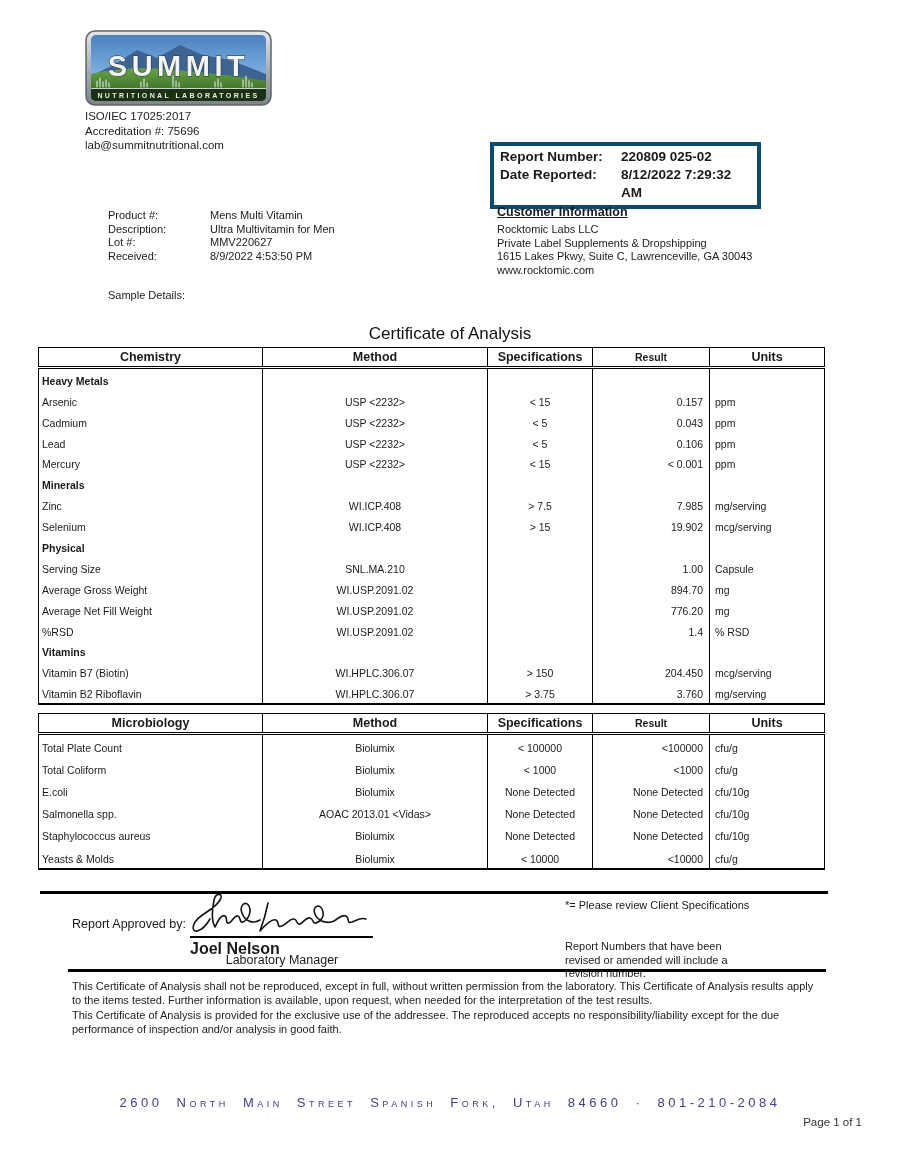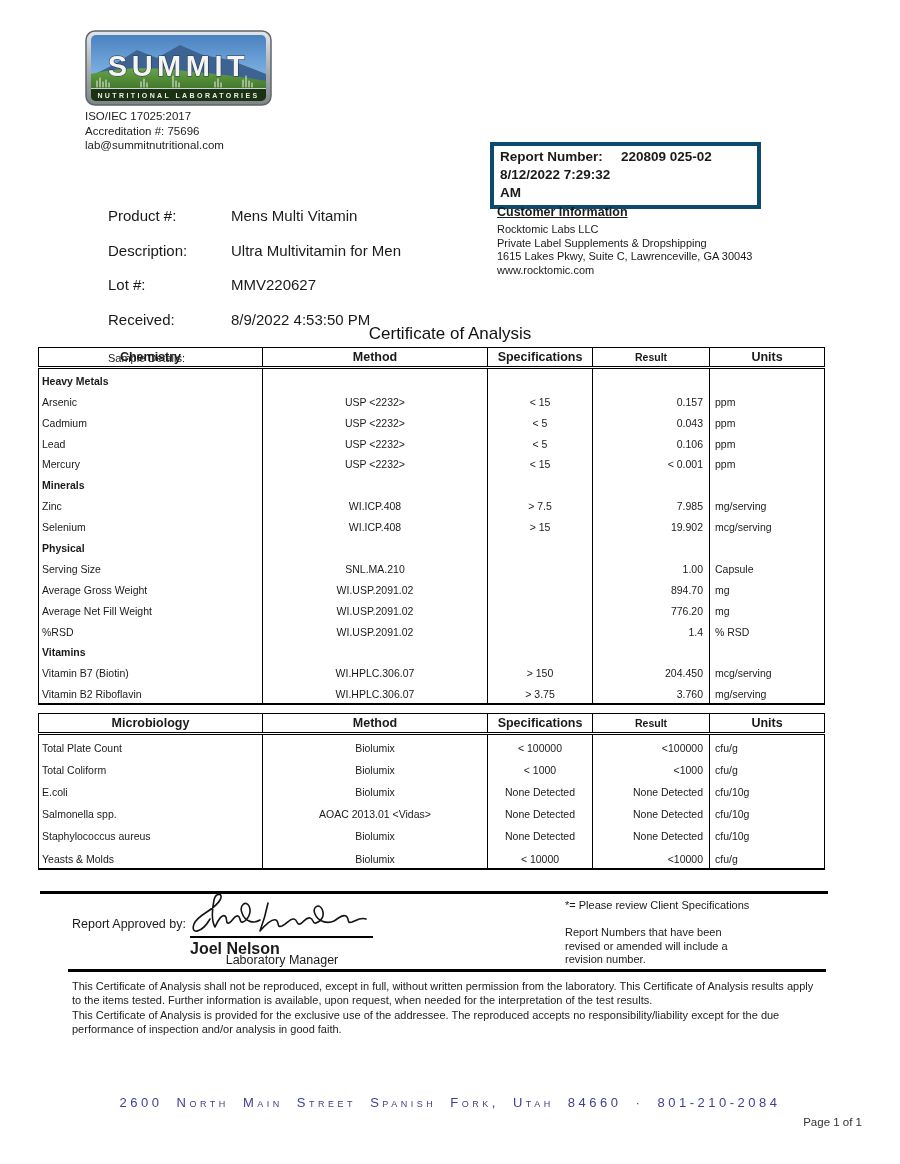--- a/index.html
+++ b/index.html
@@ -16,21 +16,21 @@
 
   
   .report-box {
     left:490px; top:142px; width:271px; border:4px solid #0c4a6e;
     padding:2px 6px 3px 6px; font-size:13.5px; font-weight:bold; line-height:18px;
   }
   .report-box .row { display:grid; grid-template-columns:121px auto; }
 
   
   .block-heading { font-size:12.5px; font-weight:bold; text-decoration:underline; }
-  .kv-list { display:grid; grid-template-columns:102px auto; font-size:15px; line-height:13.7px;gap:21px; }
+  .kv-list { display:grid; grid-template-columns:102px auto; font-size:11px; line-height:13.7px; }
   .lines-list { font-size:11px; line-height:13.7px; }
 
   .sample-extra { font-size:11px; }
 
   
   .coa-title { left:0; top:324px; width:900px; text-align:center; font-size:17px; color:#111; }
 
   
   .tbl-header {
     left:38px; width:787px; height:20px; border:1.5px solid #000;
@@ -58,21 +58,21 @@
   .c5 { justify-content:flex-start; padding-left:5px; }
   .section-name { font-weight:bold; }
 
   
   .rule { background:#000; }
   .approved-label { left:72px; top:917px; font-size:12.5px; }
   .sig-line { left:190px; top:936px; width:183px; height:1.5px; background:#000; }
   .sig-name { left:190px; top:940px; width:183px; text-align:left; font-size:16px;font-weight:bold; }
   .sig-role { left:168px; top:953px; width:228px; text-align:center; font-size:12.5px; }
   .notes { left:565px; top:899px; font-size:11px; line-height:13.8px; }
-  .notes .note1 { margin-bottom:13px; }
+  .notes .note1 { margin-bottom:27px; }
 
   
   .disclaimer { left:72px; top:979px; width:770px; font-size:11px; line-height:14.3px; color:#222; }
 
   
   .footer-address {
     left:0; top:1095px; width:900px; text-align:center;
     color:#3e4193; font-size:13px; letter-spacing:3.5px; word-spacing:7px;
     font-variant:small-caps;
   }
@@ -129,20 +129,21 @@
     <div>Accreditation #: 75696</div>
     <div>lab@summitnutritional.com</div>
   </div>
 
   <div class="abs report-box">
     <div class="row">
       <span>Report Number:</span>
       <span>220809 025-02</span>
     </div>
     <div class="row">
+      <span>Date Reported:</span>
       <span>8/12/2022 7:29:32 AM</span>
     </div>
   </div>
 
   <div class="abs" style="left:108px; top:205px; width:340px;">
     <div class="kv-list" style="margin-top:4px;">
 
         <span>Product #:</span>
         <span>Mens Multi Vitamin</span>
 

